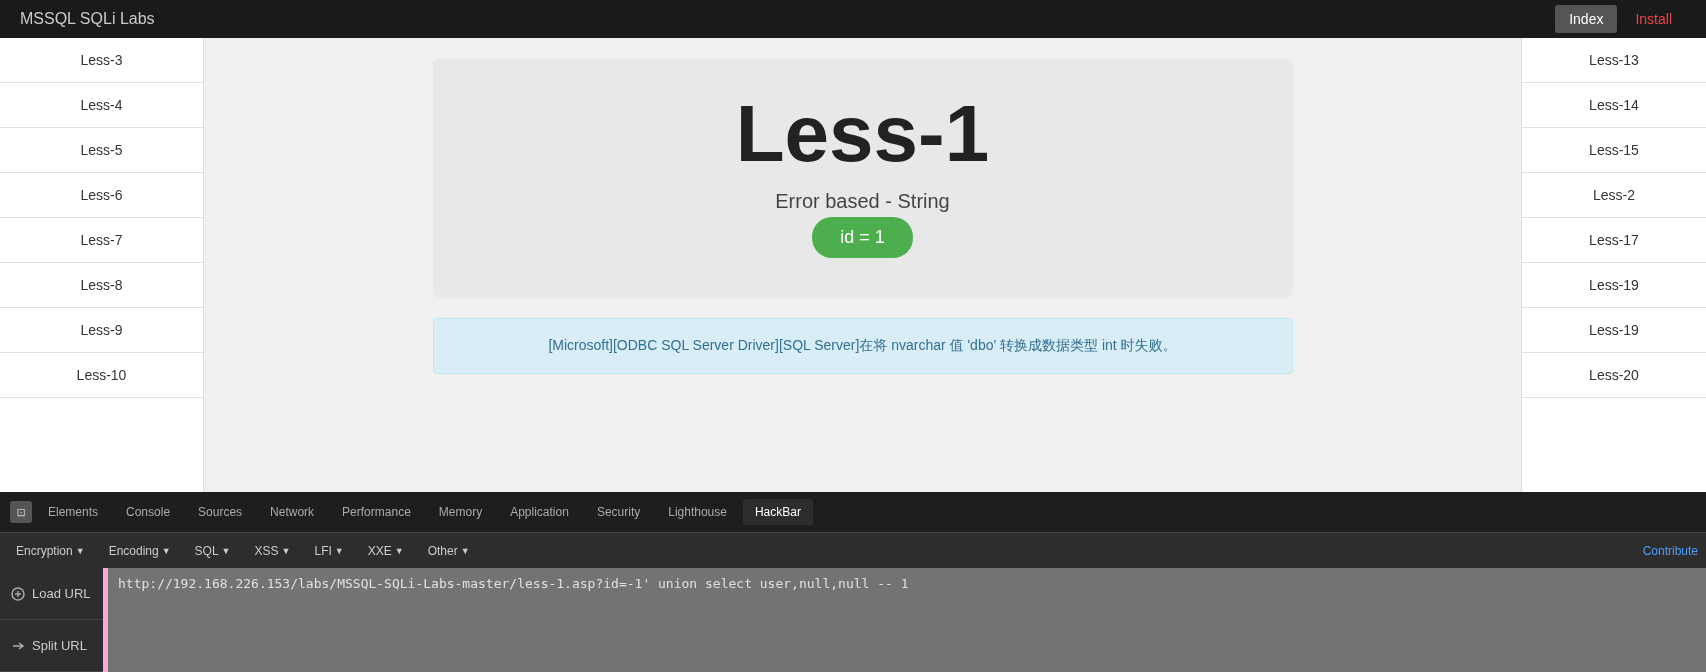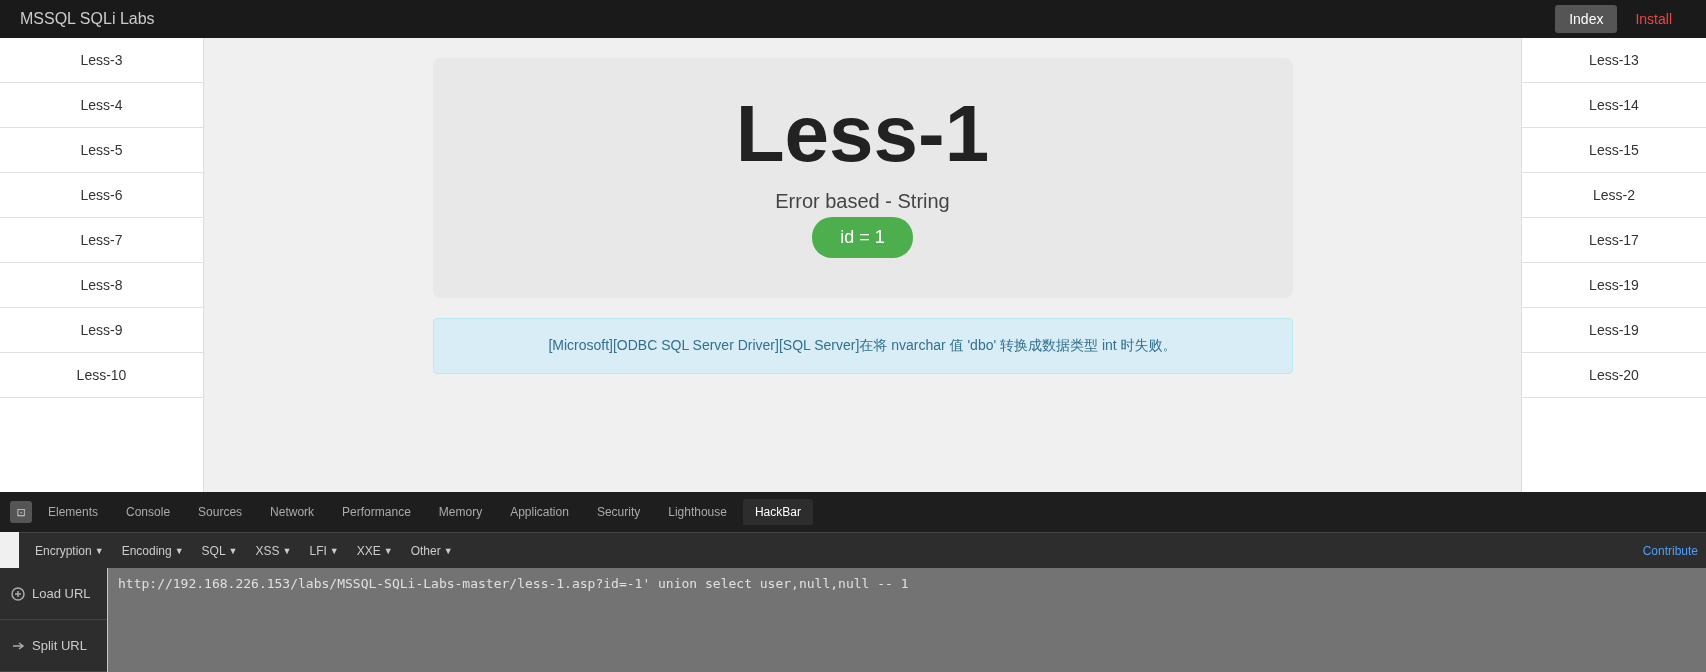--- a/index.html
+++ b/index.html
@@ -149,23 +149,22 @@
       color: #fff;
     }
 
     
     .hackbar-toolbar {
       height: 36px;
       background: #2d2d2d;
       display: flex;
       align-items: center;
       padding: 8px 8px;
-      gap: 2px;
+      gap: 8px;
       border-top: 1px solid #444;
-      margin-left: 19px;
     }
     .hackbar-btn {
       color: #ccc;
       font-size: 12px;
       padding: 4px 8px;
       cursor: pointer;
       border-radius: 3px;
       display: flex;
       align-items: center;
       gap: 3px;
@@ -183,21 +182,21 @@
     
     .url-area {
       height: 104px;
       background: #2d2d2d;
       display: flex;
     }
     .url-actions {
       width: 108px;
       display: flex;
       flex-direction: column;
-      border-right: 1px solid #f9a8d4;
+      border-right: 5px solid #f9a8d4;
     }
     .url-action-btn {
       flex: 1;
       display: flex;
       align-items: center;
       gap: 6px;
       padding: 0 10px;
       color: #ccc;
       font-size: 13px;
       cursor: pointer;

